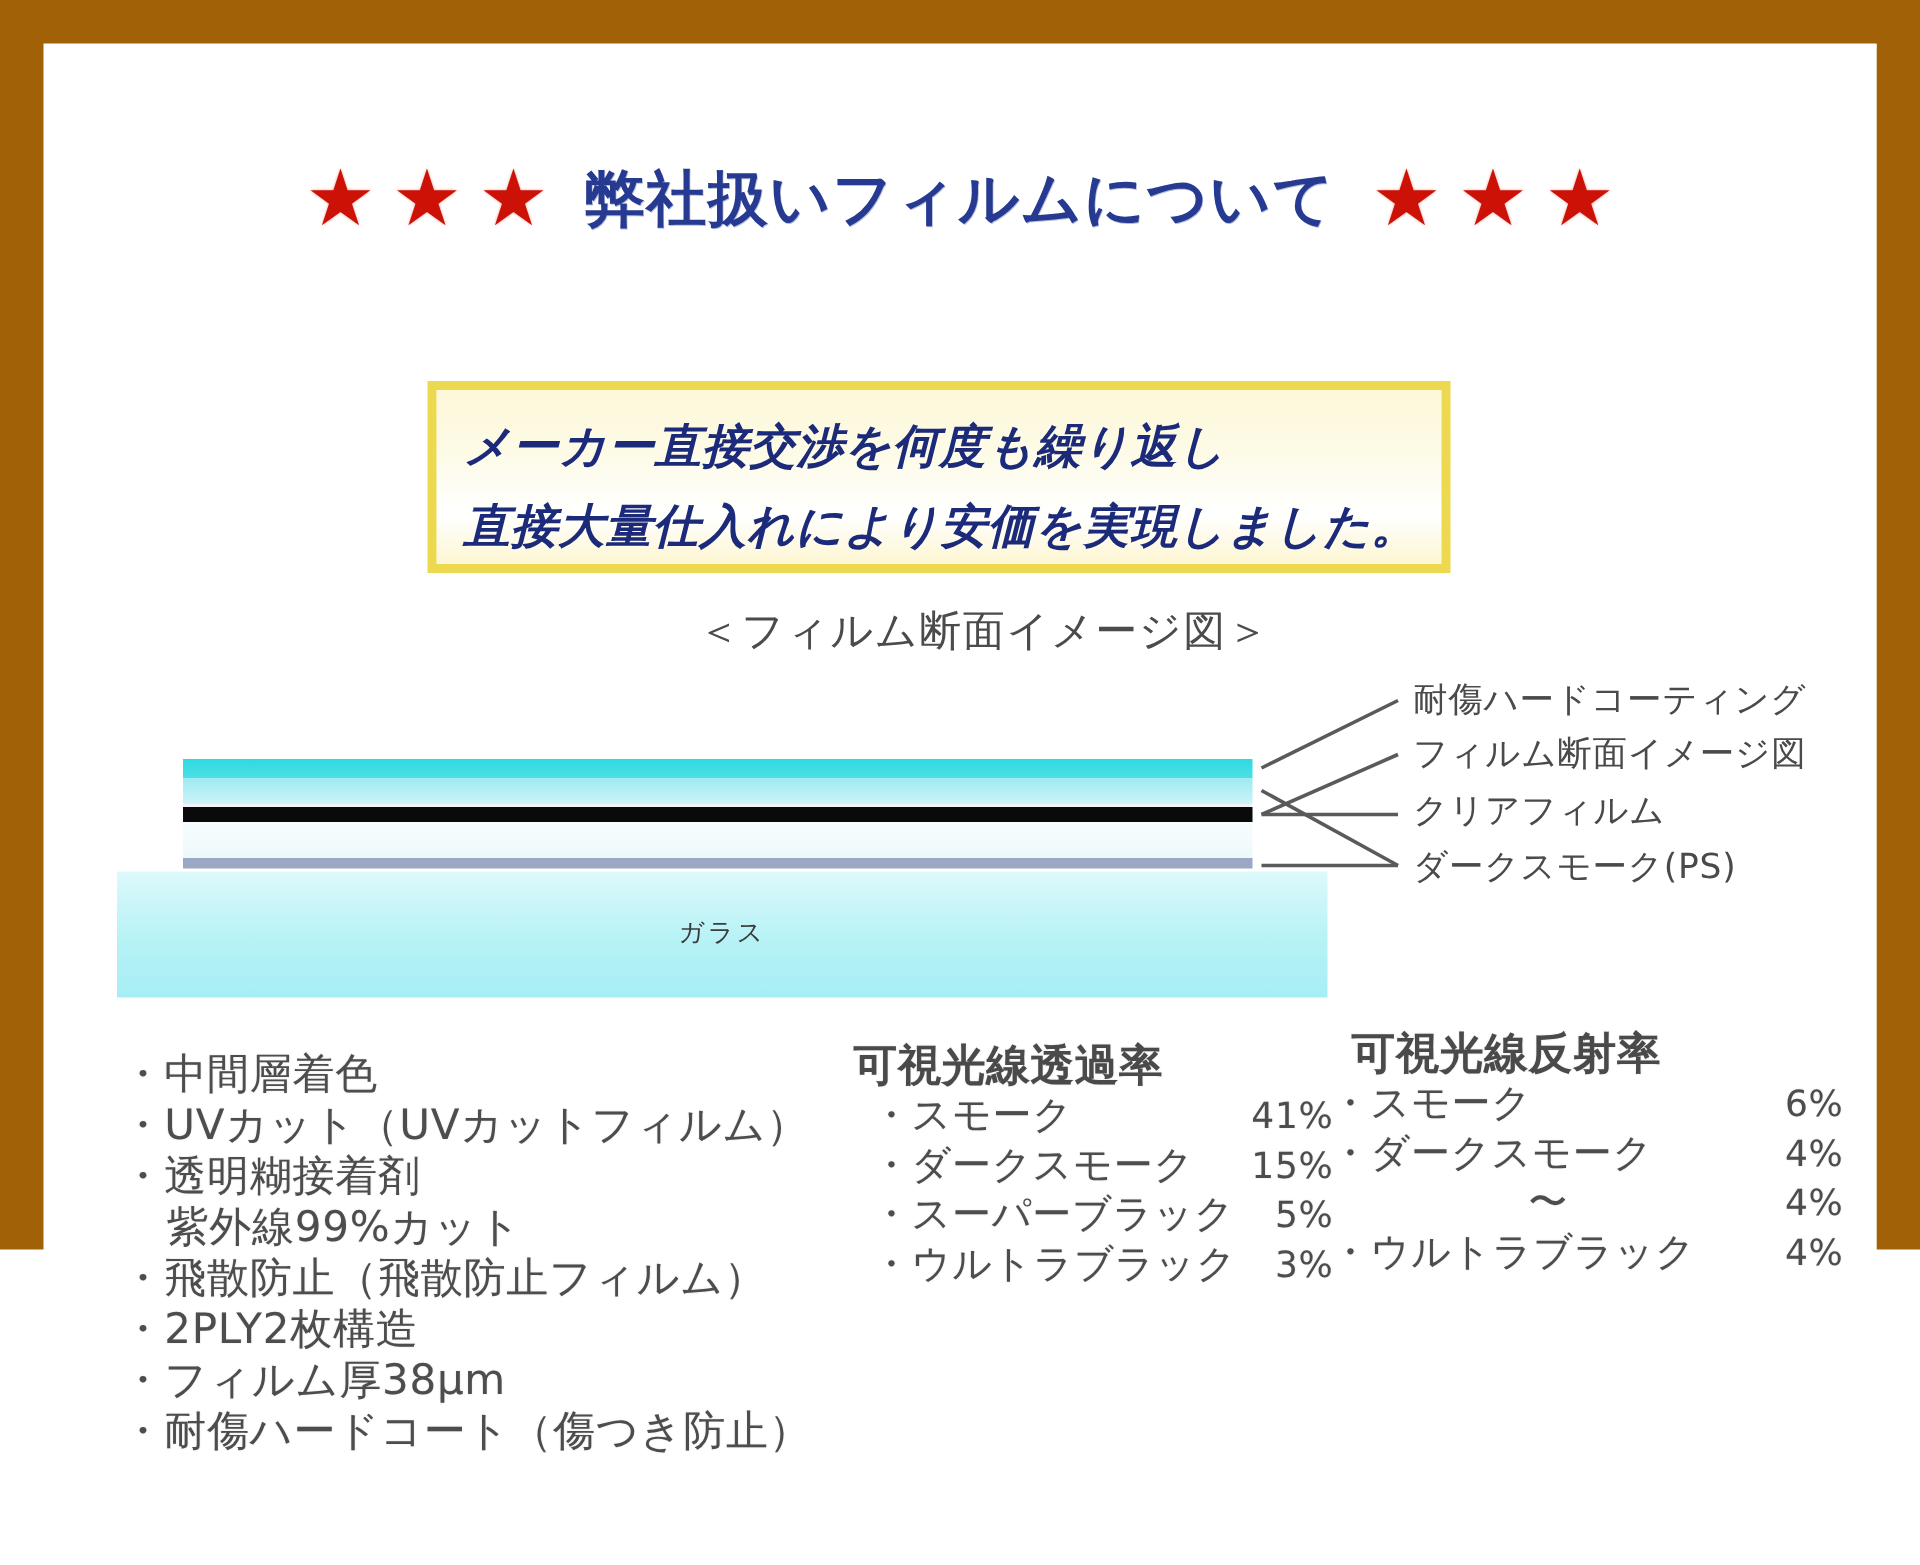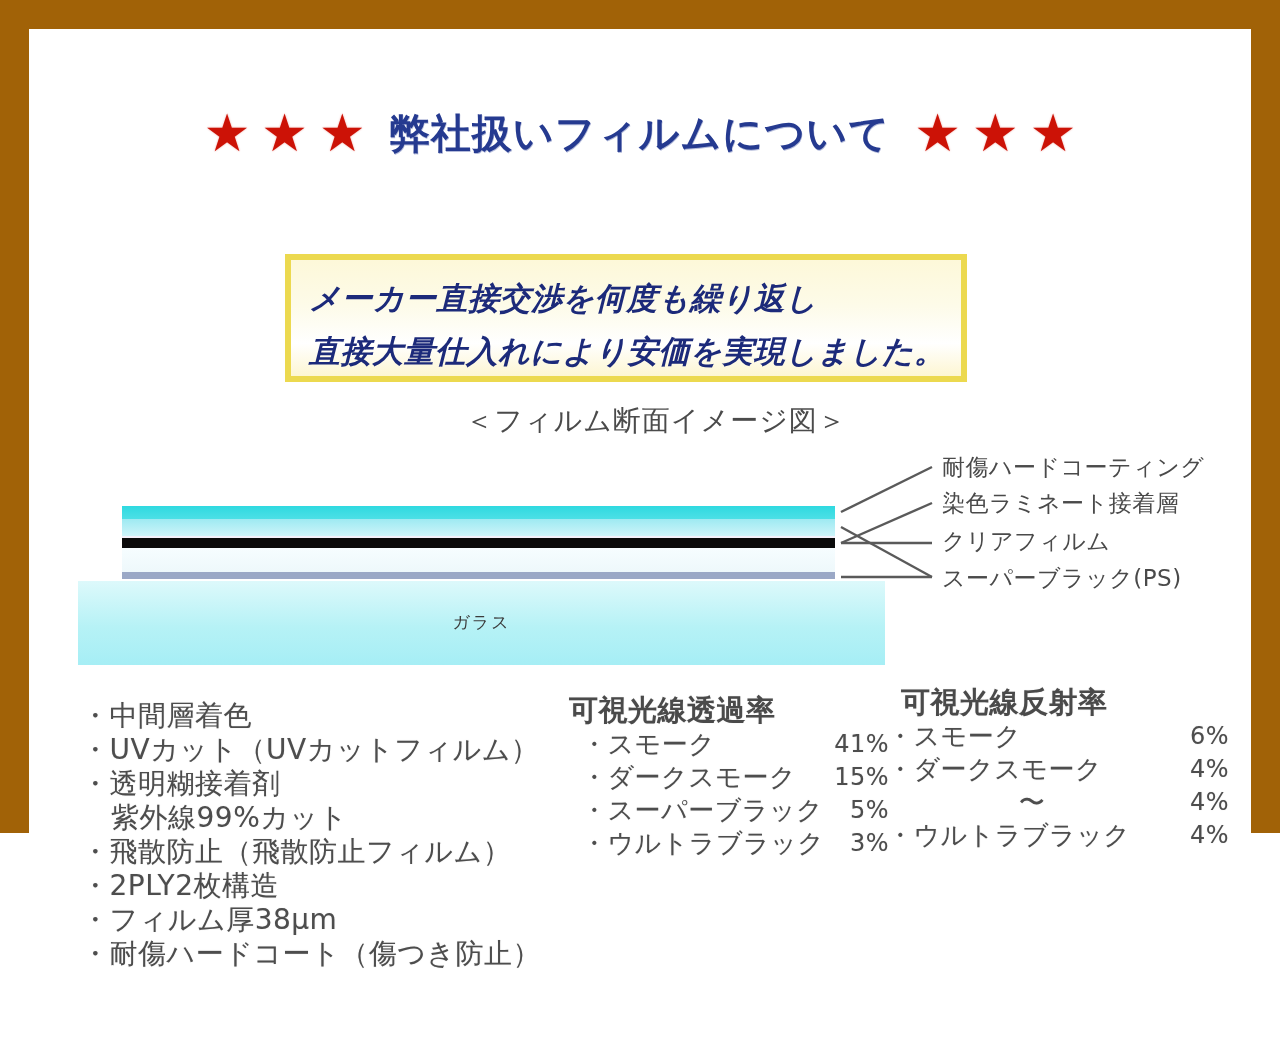--- a/index.html
+++ b/index.html
@@ -277,23 +277,23 @@
 
         <line x1="812" y1="498" x2="903" y2="548" stroke="#5a5a5a" stroke-width="2.4"></line>
 
         <line x1="812" y1="514" x2="903" y2="474" stroke="#5a5a5a" stroke-width="2.4"></line>
         <line x1="812" y1="514" x2="903" y2="514" stroke="#5a5a5a" stroke-width="2.4"></line>
 
         <line x1="812" y1="548" x2="903" y2="548" stroke="#5a5a5a" stroke-width="2.4"></line>
       </svg>
 
       <div class="layer-label" id="lbl-0">耐傷ハードコーティング</div>
-      <div class="layer-label" id="lbl-1">染色ラミネート接着層</div>
+      <div class="layer-label" id="lbl-1">フィルム断面イメージ図</div>
       <div class="layer-label" id="lbl-2">クリアフィルム</div>
-      <div class="layer-label" id="lbl-3">スーパーブラック(PS)</div>
+      <div class="layer-label" id="lbl-3">ダークスモーク(PS)</div>
     </div>
 
     <div id="cols">
 
       <div class="feature-list">
         <div class="feature-line soft">・中間層着色</div>
         <div class="feature-line soft">・UVカット（UVカットフィルム）</div>
         <div class="feature-line soft">・透明糊接着剤</div>
         <div class="feature-line soft indented">紫外線99%カット</div>
         <div class="feature-line soft">・飛散防止（飛散防止フィルム）</div>

